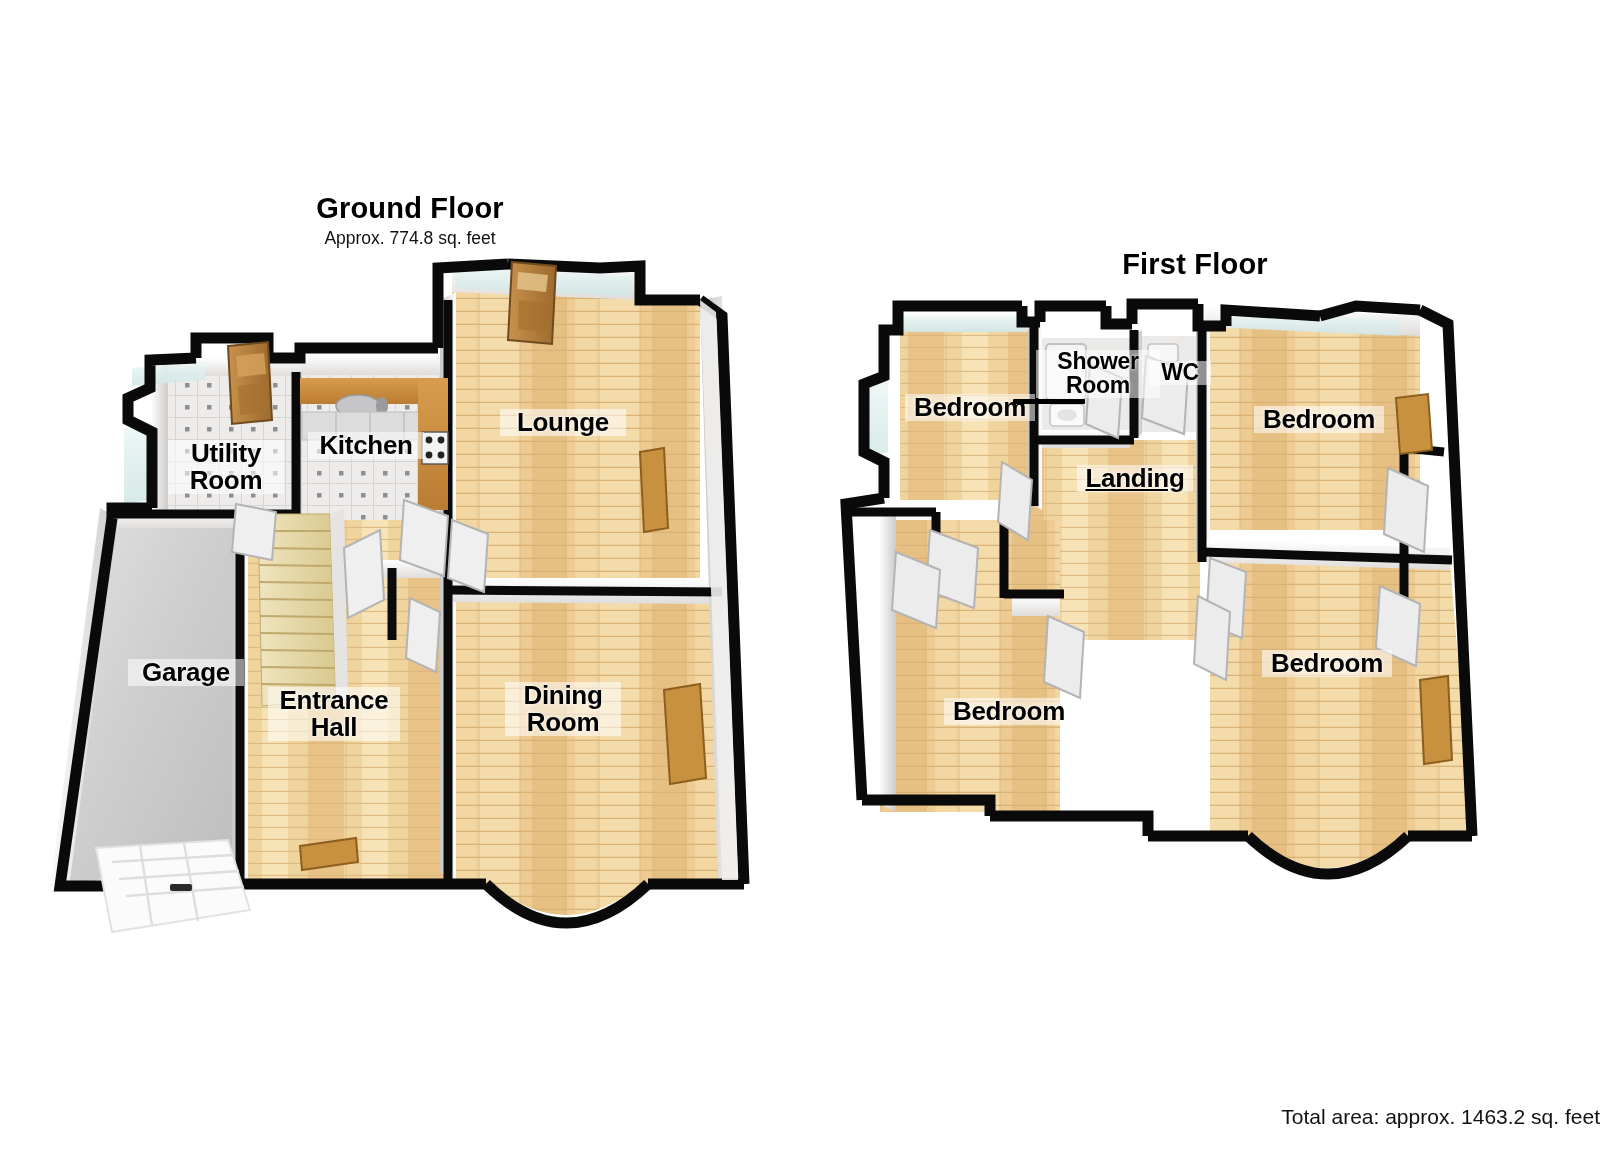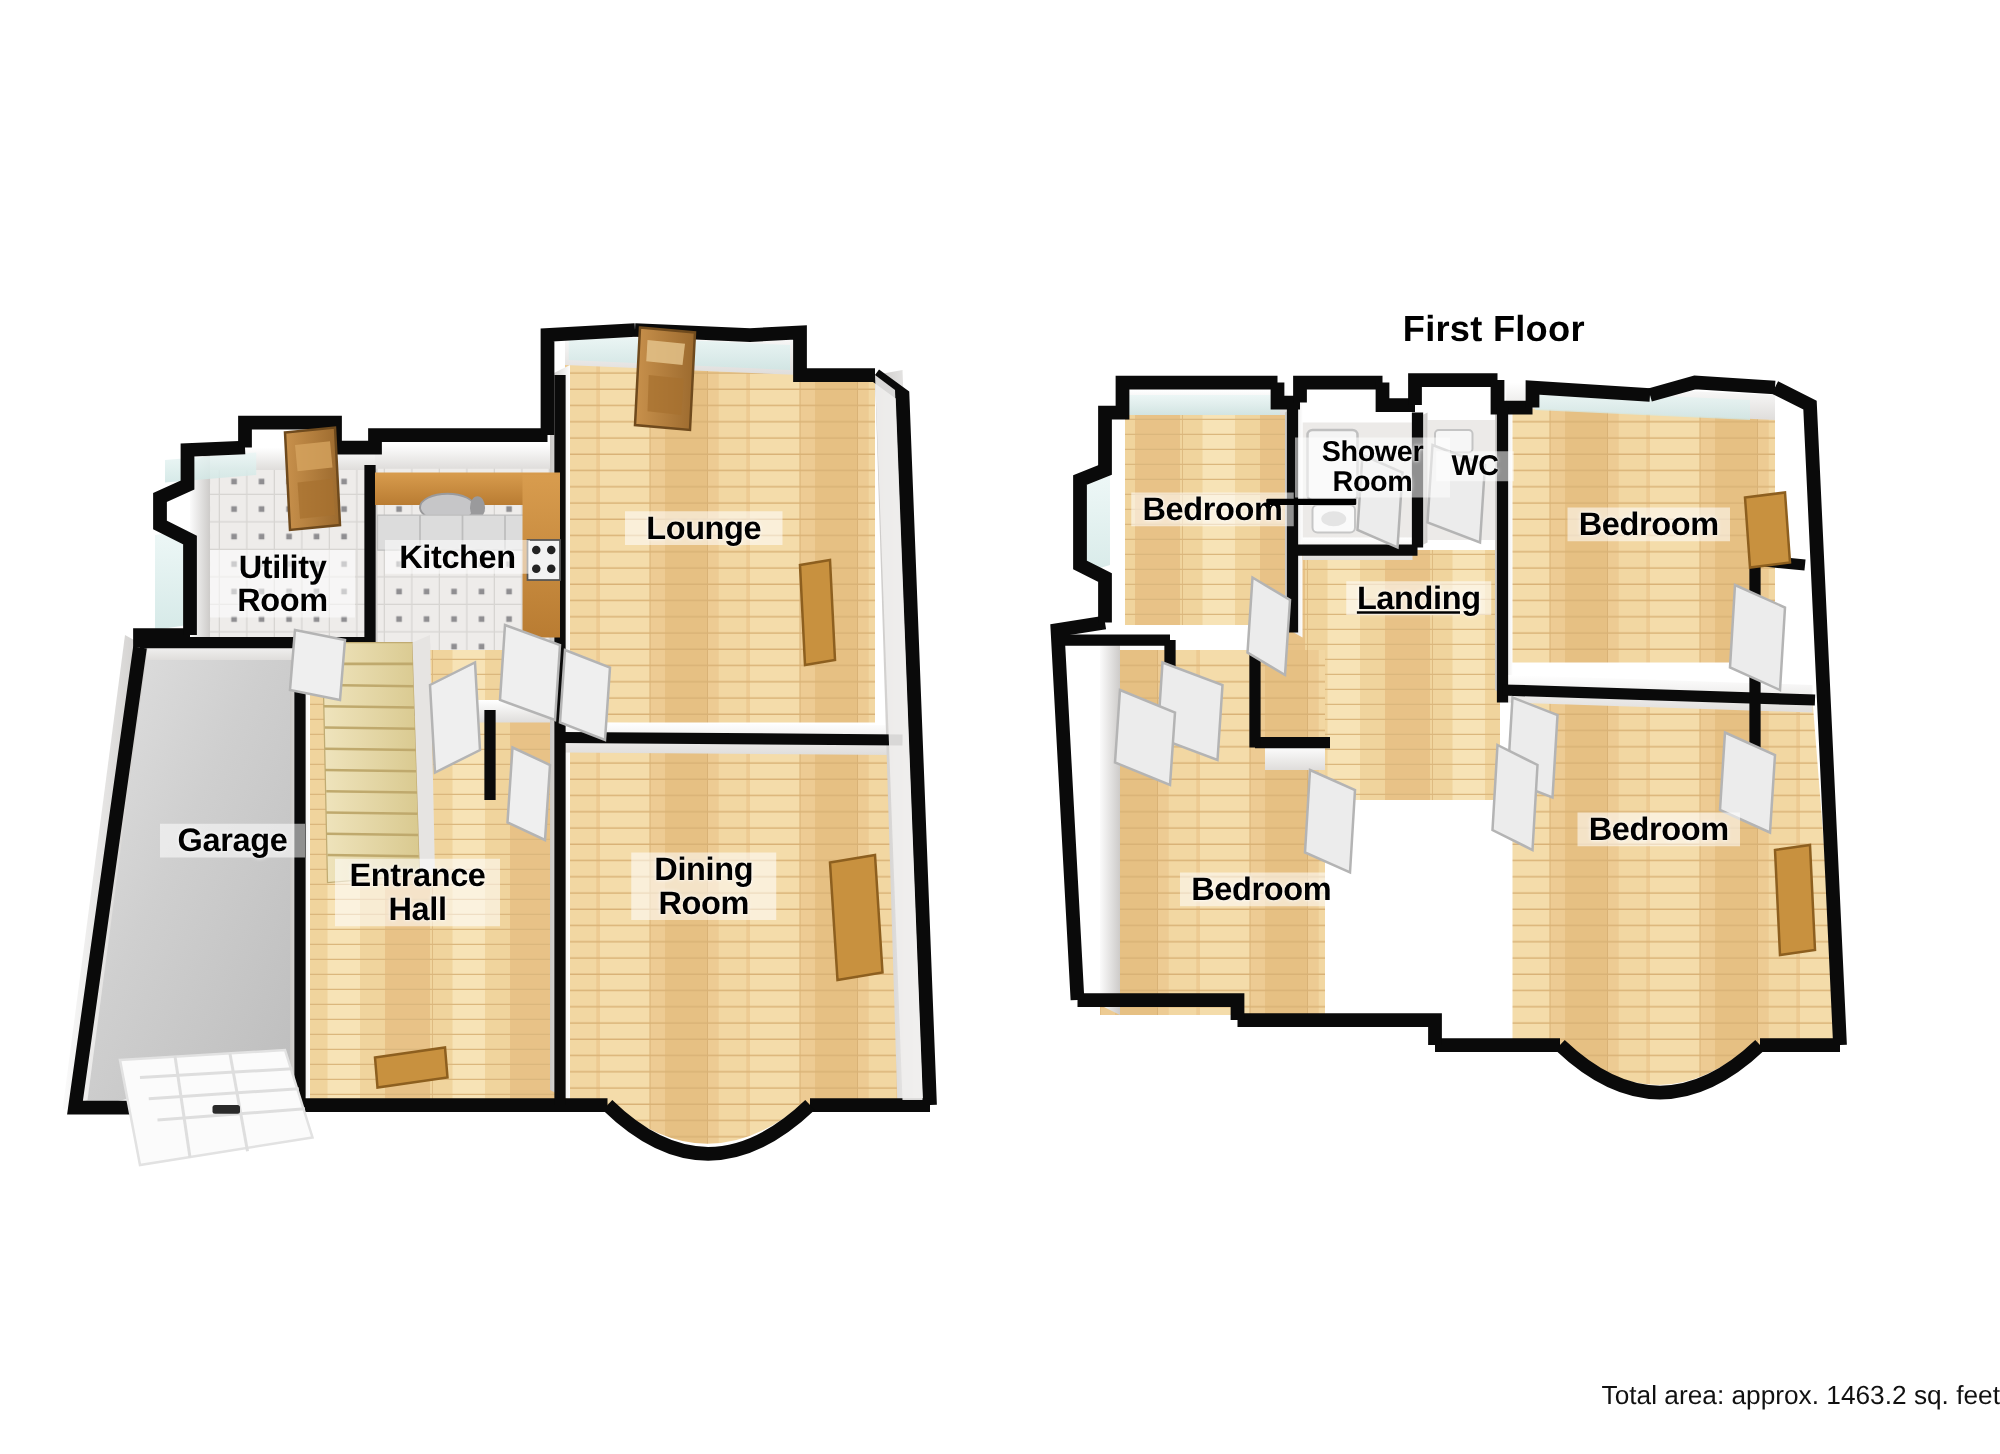--- a/index.html
+++ b/index.html
@@ -360,20 +360,22 @@
       </g>
 
       <g>
         <path d="M1396,398 L1428,394 L1432,450 L1400,454 Z" fill="#c8913f" stroke="#8d5f1f" stroke-width="2"></path>
         <path d="M1420,680 L1448,676 L1452,760 L1424,764 Z" fill="#c8913f" stroke="#8d5f1f" stroke-width="2"></path>
       </g>
     </g>
   </svg>
 
   <div class="floor-head" id="gf-head">
+    <div class="floor-title">Ground Floor</div>
+    <div class="floor-sub">Approx. 774.8 sq. feet</div>
   </div>
 
   <div class="floor-head" id="ff-head">
     <div class="floor-title">First Floor</div>
   </div>
 
   <div class="room-label" style="left:168px;top:440px;width:110px;">Utility
 Room</div>
 
   <div class="room-label" style="left:308px;top:432px;width:110px;">Kitchen</div>

